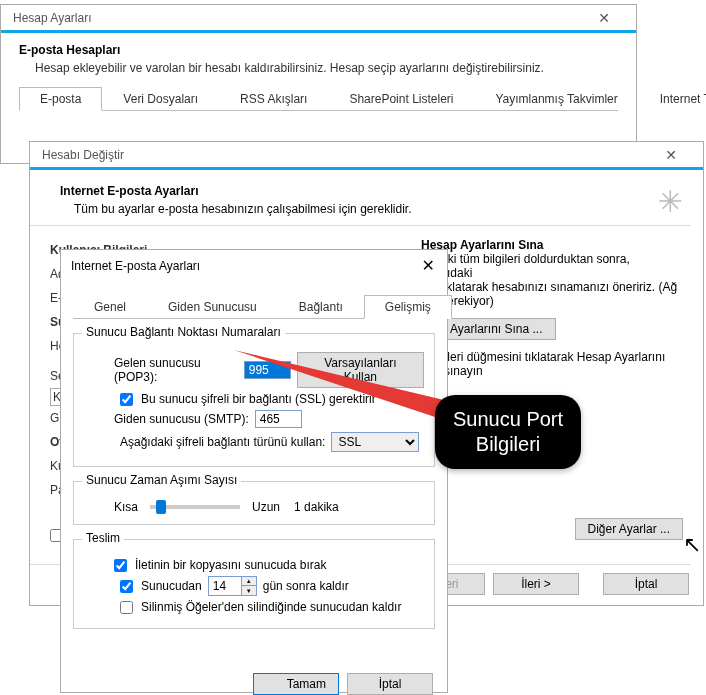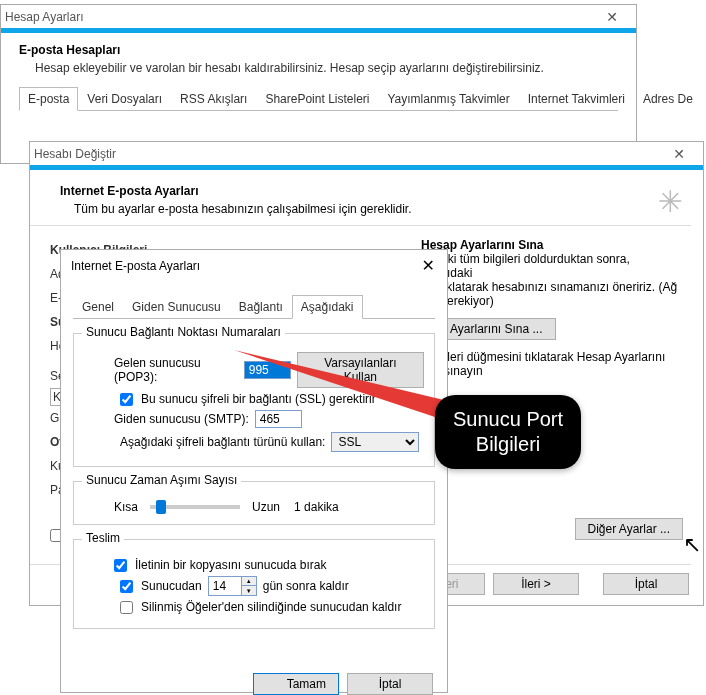--- a/index.html
+++ b/index.html
@@ -15,24 +15,24 @@
   }
   .win {
     position: absolute;
     border: 1px solid #aaa;
     background: #fff;
   }
   .titlebar {
     height: 28px;
     display: flex;
     align-items: center;
-    padding: 0 4px;
+    padding: 0 12px;
     font-size: 12px;
     color: #555;
-    border-bottom: 5px solid #0ea5e9;
+    border-bottom: 3px solid #0ea5e9;
     background: #fff;
   }
   .titlebar .spacer { flex: 1; }
   .close-x {
     width: 40px;
     height: 26px;
     display: flex;
     align-items: center;
     justify-content: center;
     font-size: 14px;
@@ -41,21 +41,21 @@
   }
   .content { padding: 10px 18px; }
   .bold { font-weight: bold; }
   .desc { color: #333; margin: 4px 0 12px 16px; }
   .tabs {
     display: flex;
     border-bottom: 1px solid #bbb;
     margin-top: 12px;
   }
   .tab {
-    padding: 4px 8px;
+    padding: 4px 20px;
     border: 1px solid transparent;
     border-bottom: none;
     margin-bottom: -1px;
     cursor: pointer;
     color: #333;
     white-space: nowrap;
   }
   .tab.active {
     border-color: #bbb;
     background: #fff;
@@ -229,21 +229,21 @@
   <div style="display:flex;align-items:center;padding:4px 6px 0 10px;">
     <span>Internet E-posta Ayarları</span>
     <span class="spacer" style="flex:1;"></span>
     <span style="font-size:16px;cursor:pointer;padding:2px 6px;">✕</span>
   </div>
   <div style="padding:6px 12px 0 12px;">
     <div class="tabs">
       <div class="tab">Genel</div>
       <div class="tab">Giden Sunucusu</div>
       <div class="tab">Bağlantı</div>
-      <div class="tab active">Aşağıdaki</div>
+      <div class="tab active">Gelişmiş</div>
     </div>
 
     <div class="groupbox">
       <span class="legend">Sunucu Bağlantı Noktası Numaraları</span>
       <div class="row indent">
         <span>Gelen sunucusu (POP3):</span>
         <input type="text" class="port sel" style="background: rgb(0, 120, 215); color: rgb(255, 255, 255);" value="995">
         <button class="btn">Varsayılanları Kullan</button>
       </div>
       <div class="row indent2">

